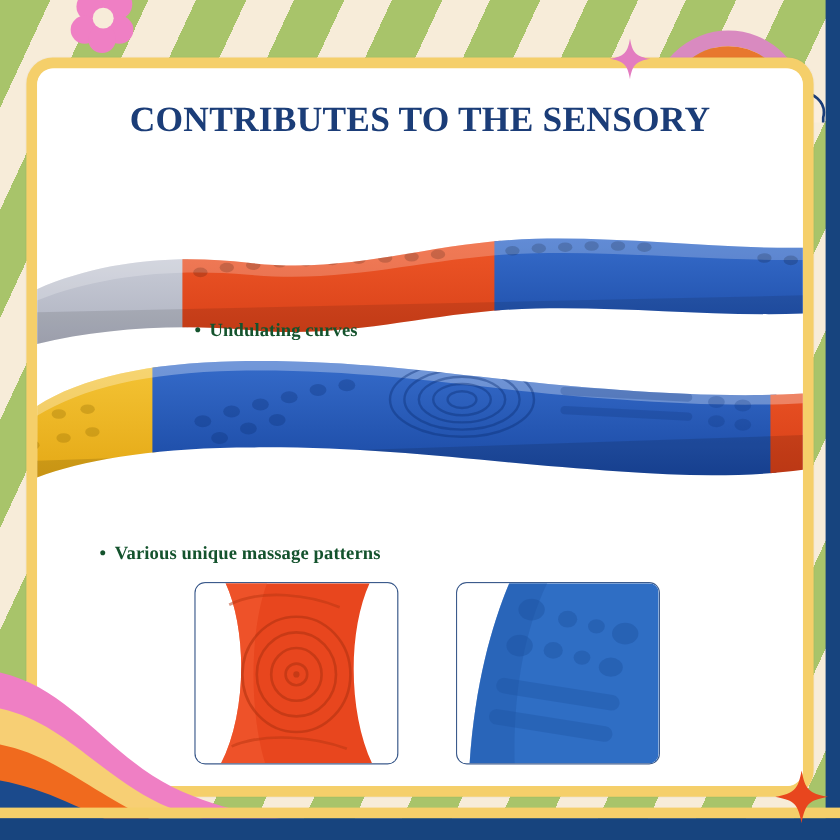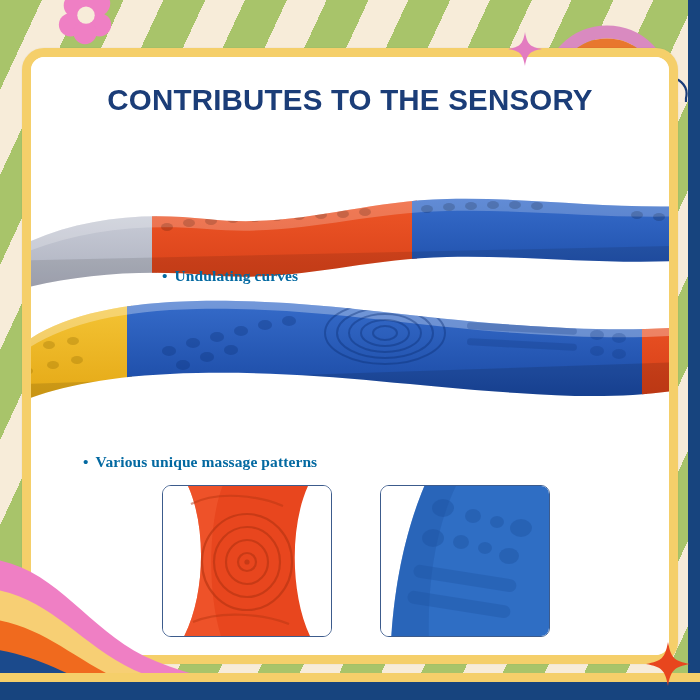--- a/index.html
+++ b/index.html
@@ -36,31 +36,31 @@
   .flower{position:absolute;left:55px;top:-12px;width:62px;height:62px;}
   .rainbow-wrap{position:absolute;right:2px;top:-6px;width:175px;height:108px;}
   .sparkle-pink{position:absolute;left:508px;top:32px;width:34px;height:34px;}
   .sparkle-orange{position:absolute;right:10px;bottom:14px;width:44px;height:44px;}
   .waves{position:absolute;left:-6px;bottom:0;width:330px;height:170px;}
 
   
   .headline{
     position:absolute;left:0;top:26px;width:100%;
     text-align:center;color:#1b3d78;
-    font-family:Liberation Sans, sans-serif;
+    font-family:Liberation Serif, serif;
     font-weight:700;font-size:29.5px;line-height:1.16;
     letter-spacing:0.2px;
   }
   .headline .l2{display:block;}
 
   
   .hero{position:absolute;left:-34px;top:118px;width:720px;height:240px;}
 
   
-  .caption{position:absolute;color:#0369a1;font-family:"Liberation Serif", serif;
+  .caption{position:absolute;color:#14532d;font-family:"Liberation Serif", serif;
      font-weight:700;font-size:15.5px;letter-spacing:.1px;white-space:nowrap;}
   .caption .dot{display:inline-block;margin-right:7px;}
   #cap1{left:131px;top:210px;}
   #cap2{left:52px;top:396px;}
 
   
   .thumbs{position:absolute;left:0;top:428px;width:100%;height:180px;}
   .thumb{position:absolute;width:168px;height:150px;border:1.4px solid #3c5b8c;
      border-radius:9px;overflow:hidden;background:#fff;}
   #thumb-red{left:131px;top:0;}

